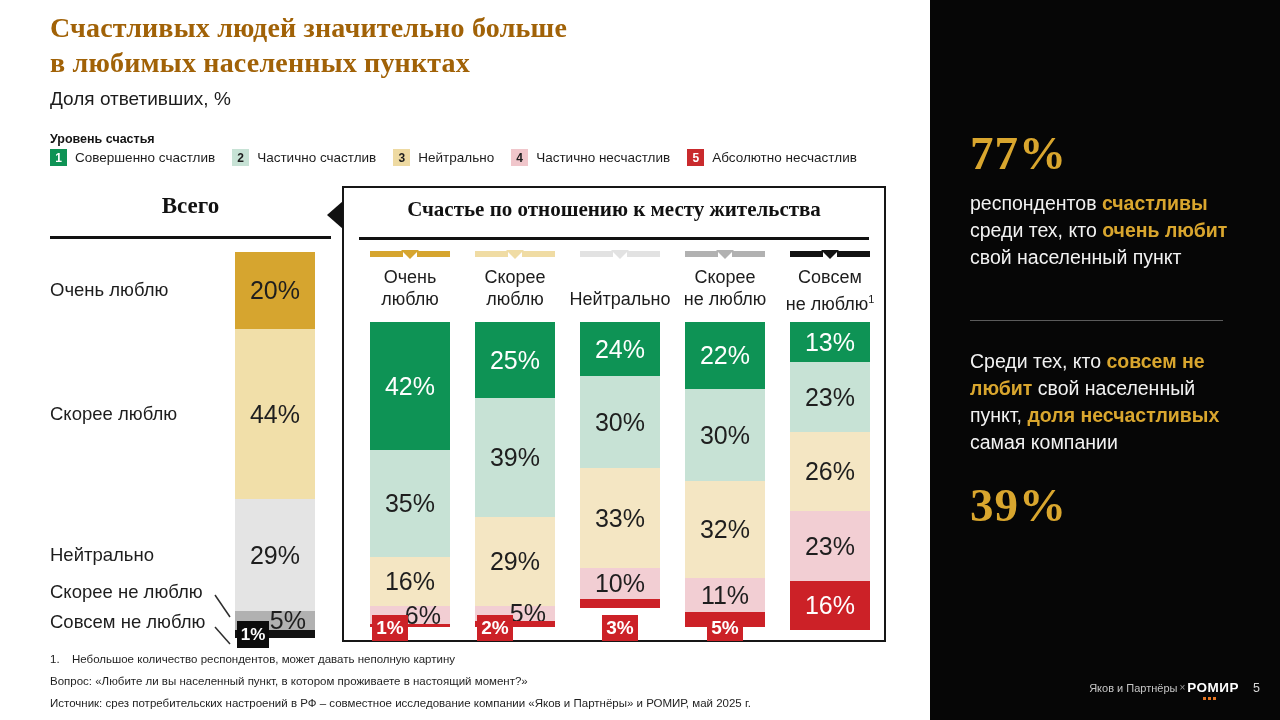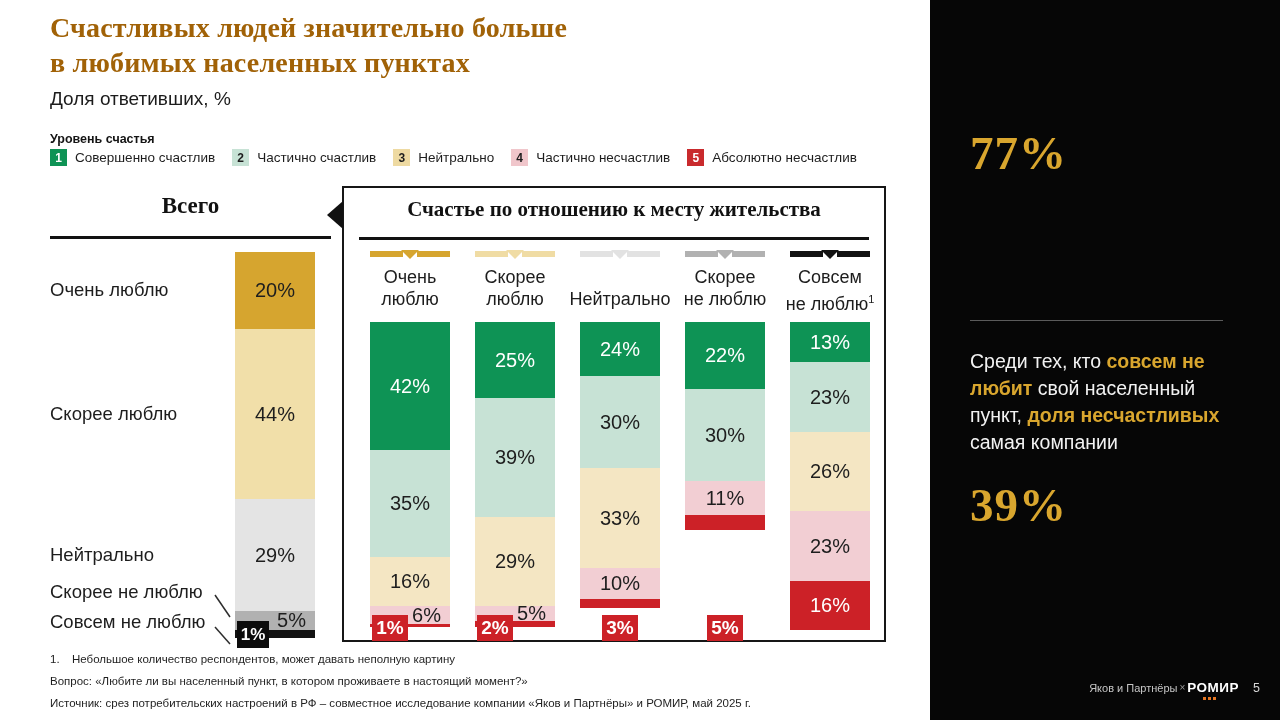--- a/index.html
+++ b/index.html
@@ -40,21 +40,21 @@
   .chart-col { position:absolute; top:0; width:80px; height:100%; }
   .cat-marker { position:absolute; top:62px; left:0; width:80px; height:10px; }
   .marker-line { position:absolute; top:1px; width:33px; height:6px; }
   .marker-line.left { left:0; } .marker-line.right { right:0; }
   .marker-triangle { position:absolute; left:31px; top:0; width:0; height:0; border-left:9px solid transparent; border-right:9px solid transparent; border-top:9px solid #000; }
   .col-label { position:absolute; top:78px; left:-15px; width:110px; text-align:center; font-size:18px; line-height:22px; color:#1d1d1d; white-space:nowrap; }
   .col-label sup { font-size:11px; }
   .col-bar { position:absolute; top:134px; left:0; width:80px; }
 
   .seg { position:relative; width:100%; display:flex; align-items:center; justify-content:center; }
-  .seg-label { font-size:20px; color:#1e1e1e; }
+  .seg-label { font-size:25px; color:#1e1e1e; }
   .seg-label.light { color:#ffffff; }
   .seg.align-right { justify-content:flex-end; padding-right:9px; }
   .red-chip { position:absolute; width:36px; height:26px; background:#cc2127; color:#fff; font-size:19px; font-weight:700; display:flex; align-items:center; justify-content:center; z-index:3; }
 
   
   .footnotes { position:absolute; left:50px; top:648px; font-size:11.5px; line-height:22px; color:#1e1e1e; }
   .fn-num { display:inline-block; width:22px; }
 
   
   .sidebar { position:absolute; left:930px; top:0; width:350px; height:720px; background:#060606; }
@@ -233,20 +233,23 @@
             <div>Скорее</div>
             <div>не люблю</div>
           </div>
           <div class="col-bar">
             <div class="seg" style="height: 67px; background: rgb(14, 147, 85);">
               <div class="seg-label light">22%</div>
             </div>
             <div class="seg" style="height: 92px; background: rgb(199, 226, 213);">
               <div class="seg-label">30%</div>
             </div>
+            <div class="seg" style="height: 97px; background: rgb(244, 230, 195);">
+              <div class="seg-label">32%</div>
+            </div>
             <div class="seg" style="height: 34px; background: rgb(242, 206, 211);">
               <div class="seg-label">11%</div>
             </div>
             <div class="seg" style="height: 15px; background: rgb(204, 33, 39);"></div>
             <div class="red-chip" style="left: 22px; top: 293px;">5%</div>
           </div>
         </div>
         <div class="chart-col" style="left: 446px;">
           <div class="cat-marker">
             <div class="marker-line left" style="background: rgb(18, 18, 18);"></div>
@@ -279,20 +282,21 @@
   </div>
 
   <div class="footnotes">
     <div><span class="fn-num">1.</span><span>Небольшое количество респондентов, может давать неполную картину</span></div>
     <div>Вопрос: «Любите ли вы населенный пункт, в котором проживаете в настоящий момент?»</div>
     <div>Источник: срез потребительских настроений в РФ – совместное исследование компании «Яков и Партнёры» и РОМИР, май 2025 г.</div>
   </div>
 
   <aside class="sidebar">
     <div class="stat-value serif" id="stat1">77%</div>
+    <p id="p1"><span>респондентов </span><span class="hl">счастливы</span><span> среди тех, кто </span><span class="hl">очень любит</span><span> свой населенный пункт</span></p>
     <div class="divider"></div>
     <p id="p2"><span>Среди тех, кто </span><span class="hl">совсем не любит</span><span> свой населенный пункт, </span><span class="hl">доля несчастливых</span><span> самая компании</span></p>
     <div class="stat-value serif" id="stat2">39%</div>
 
     <div class="footer">
       <span class="brand-left">Яков и Партнёры</span>
       <span class="brand-sep">×</span>
       <span class="brand-right">
         <span>РОМИР</span>
         <span class="romir-marks"></span>

